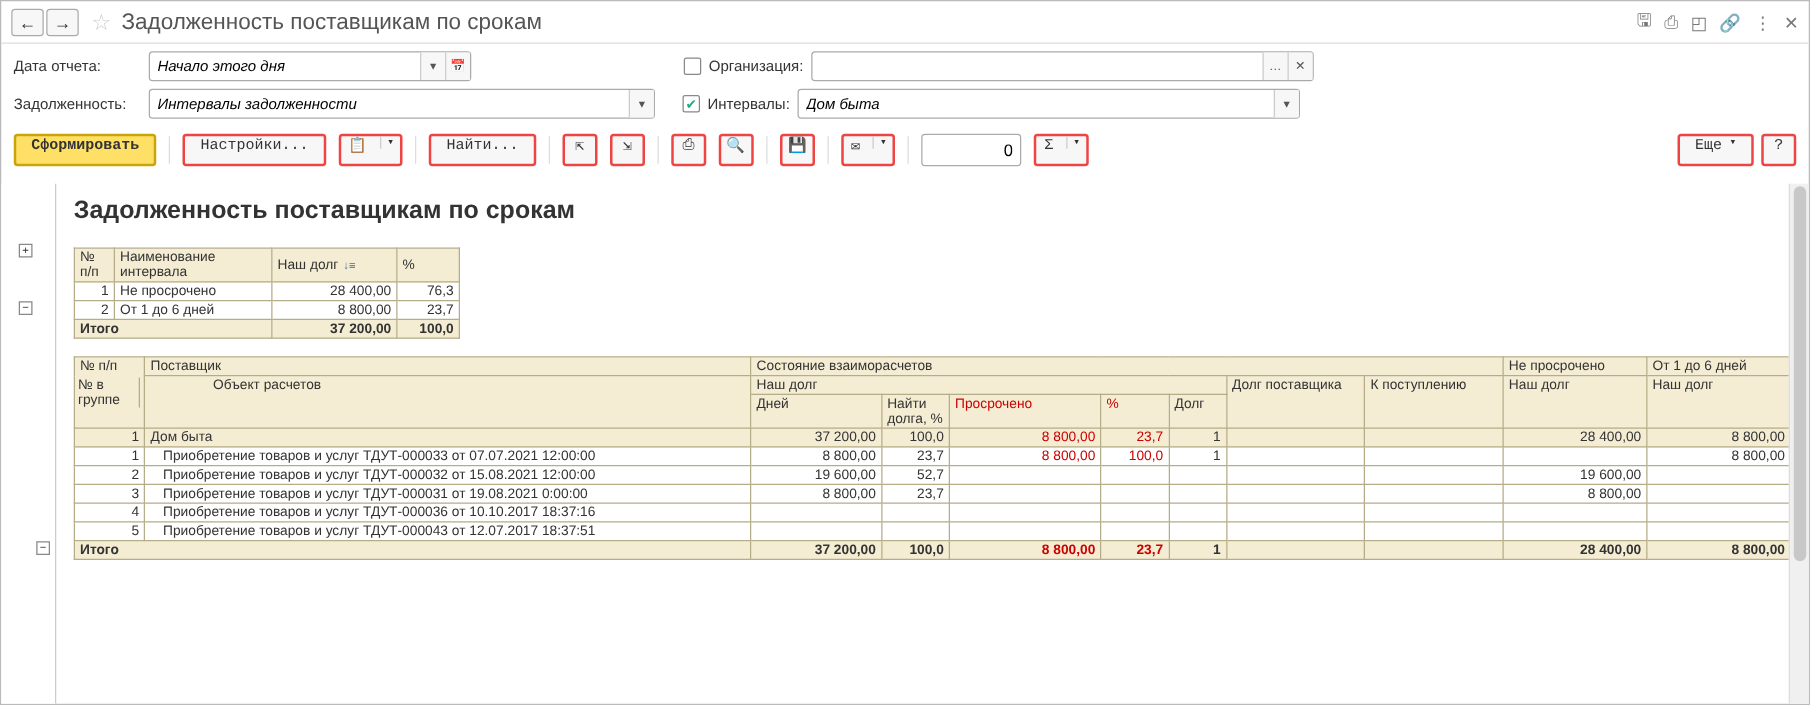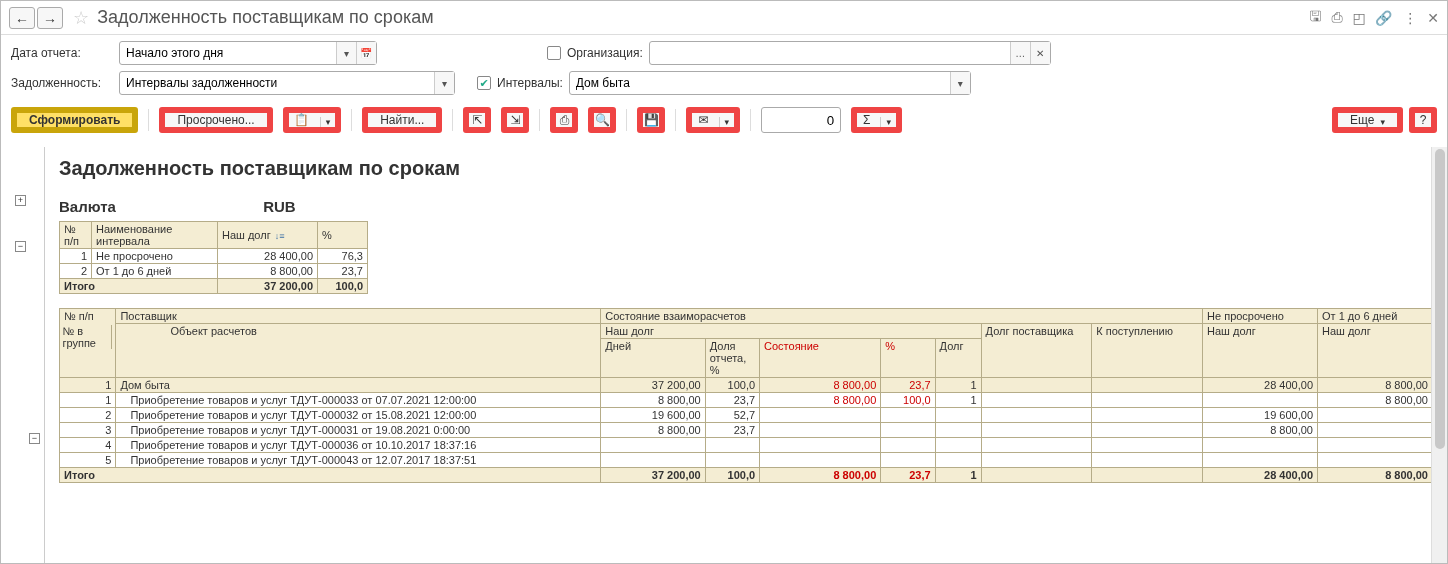--- a/index.html
+++ b/index.html
@@ -13,27 +13,27 @@
   .star { color:#ccc; font-size:18px; margin:0 8px 0 10px; cursor:pointer; }
   .title { font-size:18px; color:#555; }
   .titlebar-right { margin-left:auto; display:flex; gap:10px; align-items:center; color:#777; }
   .titlebar-right span { cursor:pointer; font-size:14px; }
   
   
   .filters { padding:6px 10px 0 10px; }
   .filter-row { display:flex; align-items:center; gap:6px; margin-bottom:6px; }
   .label { color:#333; white-space:nowrap; }
   .combo { display:flex; border:1px solid #aaa; border-radius:3px; height:24px; background:#fff; }
-  .combo-input { border:none; padding:2px 6px; outline:none; flex:1; background:transparent; font-size:12px; }
+  .combo-input { border:none; padding:2px 6px; outline:none; flex:1; background:transparent; font-size:12px;font-style:italic; }
   .combo-btn { width:20px; border-left:1px solid #ccc; display:flex; align-items:center; justify-content:center; font-size:10px; color:#555; cursor:pointer; background:#f7f7f7; }
   .checkbox { width:14px; height:14px; border:1px solid #888; border-radius:2px; display:inline-flex; align-items:center; justify-content:center; background:#fff; cursor:pointer; font-size:11px; color:#2a8; }
   
   
   .toolbar { display:flex; align-items:center; gap:10px; padding:6px 10px; }
-  .btn { height:26px; border:6px solid #ef4444; border-radius:3px; background:#f7f7f7; padding:0 12px; display:flex; align-items:flex-end; gap:4px; cursor:pointer; font-size:12px; }
+  .btn { height:26px; border:2px solid #ef4444; border-radius:3px; background:#f7f7f7; padding:0 12px; display:flex; align-items:flex-start; gap:4px; cursor:pointer; font-size:12px;font-family:Liberation Mono, monospace; }
   .btn.primary { background:#ffe066; border-color:#c9a50a; font-weight:bold; }
   .btn.icon-only { padding:0; width:28px; justify-content:center; }
   .btn.split { padding:0; }
   .btn.split .main { padding:0 6px; }
   .btn.split .arrow { border-left:1px solid #ccc; padding:0 5px; font-size:9px; }
   .toolbar-sep { width:1px; height:22px; background:#ddd; }
   .num-input { border:1px solid #aaa; height:26px; width:80px; text-align:right; padding:0 6px; border-radius:3px; }
   .toolbar-right { margin-left:auto; display:flex; gap:6px; }
   .btn .mini { font-size:9px; margin-left:2px; }
   
@@ -95,41 +95,41 @@
       <span class="checkbox"></span>
       <span class="label">Организация:</span>
       <div class="combo" style="width:402px">
         <input class="combo-input" value="" style="">
         <div class="combo-btn">…</div>
         <div class="combo-btn">✕</div>
       </div>
     </div>
     <div class="filter-row">
       <span class="label" style="width:102px">Задолженность:</span>
-      <div class="combo" style="width:336px">
+      <div class="combo" style="width:405px">
         <input class="combo-input" value="Интервалы задолженности" style="">
         <div class="combo-btn">▾</div>
       </div>
       <span style="width:10px"></span>
       <span class="checkbox">✔</span>
       <span class="label">Интервалы:</span>
       <div class="combo" style="width:402px">
         <input class="combo-input" value="Дом быта" style="">
         <div class="combo-btn">▾</div>
       </div>
     </div>
   </div>
 
   <div class="toolbar">
     <div class="btn primary">
         <span>Сформировать</span>
       </div>
     <div class="toolbar-sep"></div>
     <div class="btn">
-        <span>Просрочено...</span>
+        <span>Настройки...</span>
       </div>
     <div class="btn split">
       <span class="main">📋</span>
       <span class="arrow">▾</span>
     </div>
     <div class="toolbar-sep"></div>
     <div class="btn">
         <span>Найти...</span>
       </div>
     <div class="toolbar-sep"></div>
@@ -163,24 +163,20 @@
   </div>
 
   <div class="report-wrap">
     <div class="gutter">
       <div class="gutter-box" style="top:48px; left:14px">+</div>
       <div class="gutter-box" style="top:94px; left:14px">−</div>
       <div class="gutter-box" style="top:286px; left:28px">−</div>
     </div>
     <div class="report">
       <h2>Задолженность поставщикам по срокам</h2>
-      <div class="curr-row">
-        <span class="curr-lab">Валюта</span>
-        <span>RUB</span>
-      </div>
 
       <table class="summary">
         <tbody>
             <tr>
           <th style="width:32px">№ п/п</th>
           <th style="width:126px">Наименование интервала</th>
           <th style="width:100px"><span>Наш долг</span><span class="sort-ind">↓≡</span></th>
           <th style="width:50px">%</th>
         </tr>
         </tbody>
@@ -222,22 +218,22 @@
             <span>Объект расчетов</span>
           </th>
           <th colspan="5">Наш долг</th>
           <th rowspan="2" style="width:106px">Долг поставщика</th>
           <th rowspan="2" style="width:106px">К поступлению</th>
           <th rowspan="2">Наш долг</th>
           <th rowspan="2">Наш долг</th>
         </tr>
         <tr>
           <th style="width:100px">Дней</th>
-          <th style="width:52px">Доля отчета, %</th>
-          <th class="red" style="width:116px">Состояние</th>
+          <th style="width:52px">Найти долга, %</th>
+          <th class="red" style="width:116px">Просрочено</th>
           <th class="red" style="width:52px">%</th>
           <th style="width:44px">Долг</th>
         </tr>
         <tr class="group">
           <td class="num">1</td>
           <td>Дом быта</td>
           <td class="num">37 200,00</td>
           <td class="num">100,0</td>
           <td class="num red">8 800,00</td>
           <td class="num red">23,7</td>

